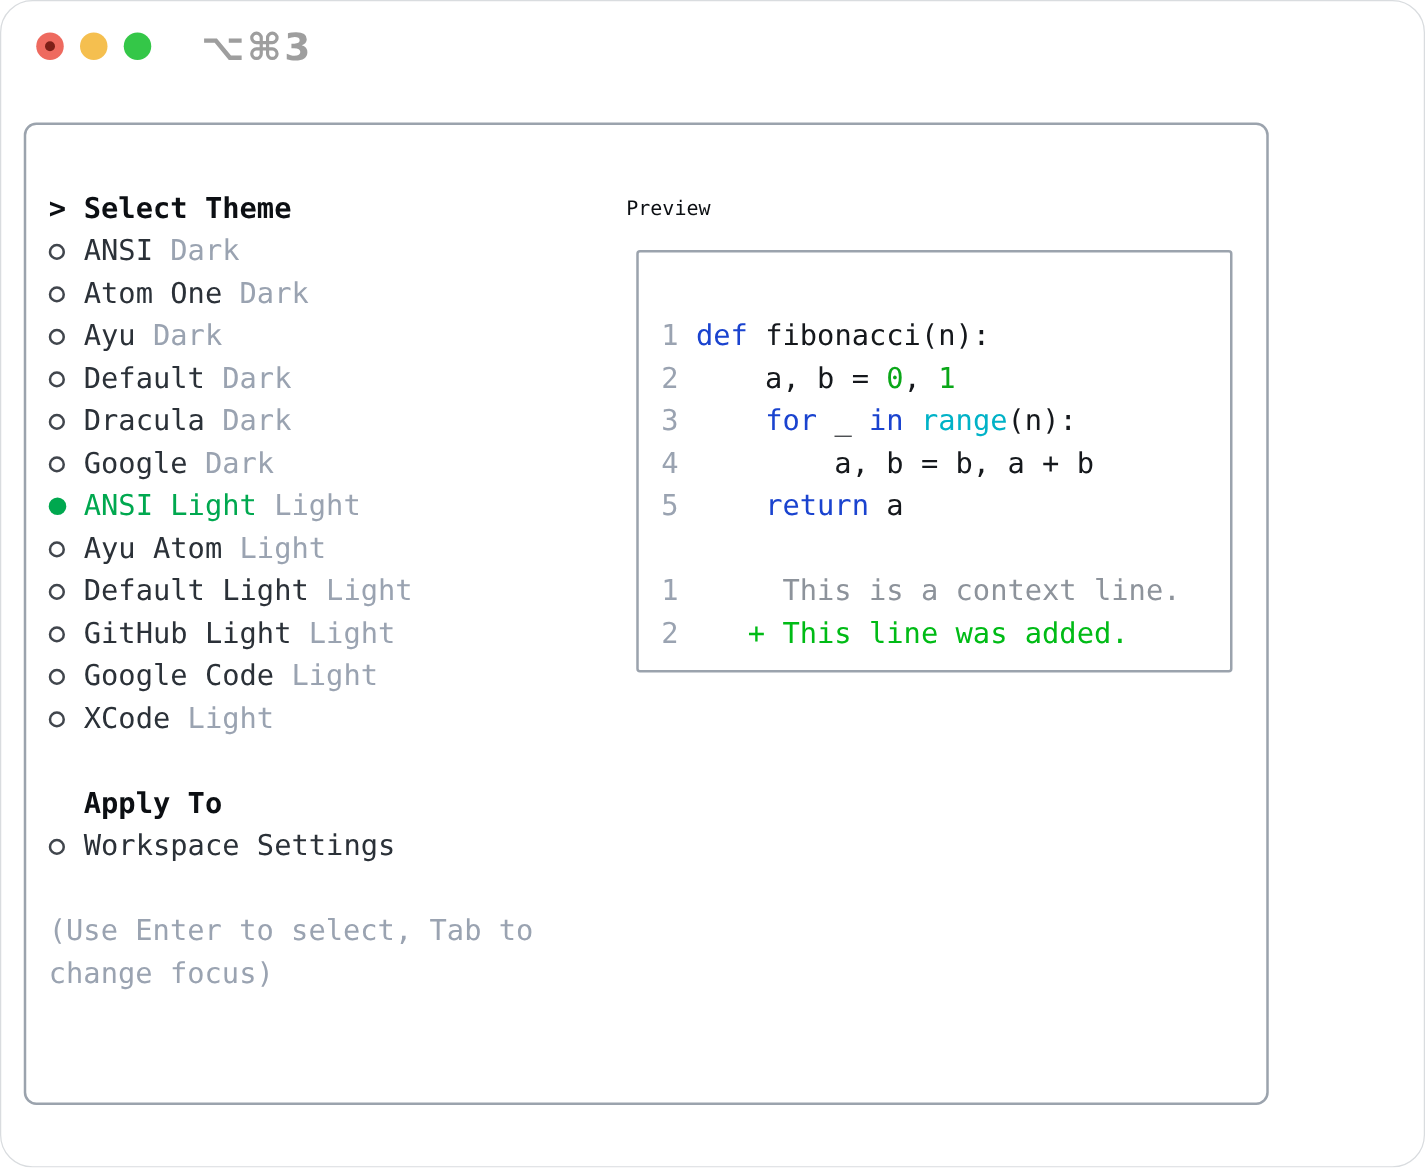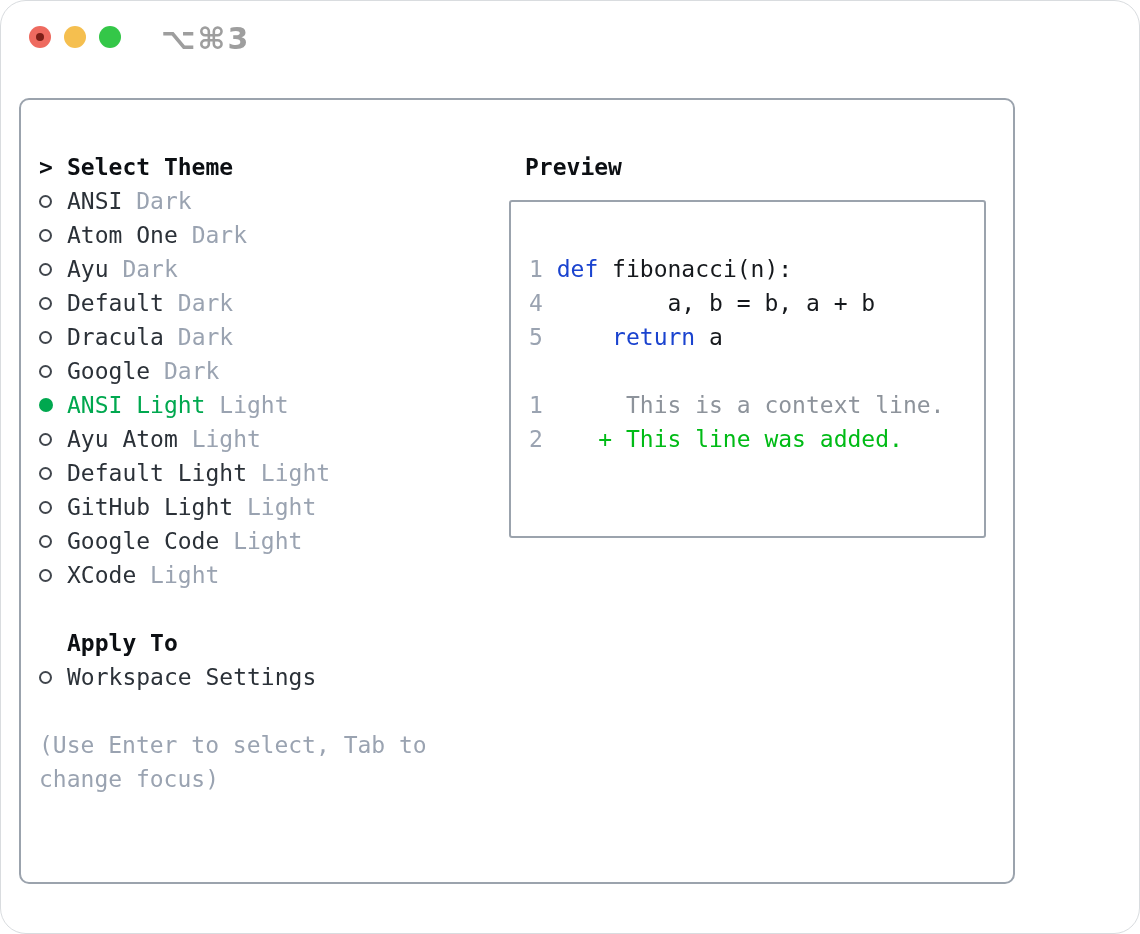--- a/index.html
+++ b/index.html
@@ -62,21 +62,21 @@
     background: var(--accent_green);
   }
   .tname { color: var(--text_dark); }
   .tname.sel { color: var(--accent_green); }
   .muted { color: var(--muted_gray); }
   .blank { height: 34px; }
   
   .preview-label {
     position: absolute; left: 480px; top: 50px;
     height: 34px; line-height: 34px;
-    font-size: 23px; font-weight: bold; color: var(--heading_black); margin-left: 24px;
+    font-size: 16px; font-weight: normal; color: var(--heading_black);
   }
   .preview-box {
     position: absolute; left: 488px; top: 100px;
     width: 477px; height: 338px;
     border: 2px solid var(--border_gray);
     border-radius: 3px;
     padding: 50px 0 0 18px;
     overflow: hidden;
   }
   .cline { height: 34px; line-height: 34px; font-size: 23px; white-space: pre; }
@@ -145,20 +145,22 @@
       <div class="row">
         <span class="muted">change focus)</span>
       </div>
     </div>
 
     <div class="preview-label">Preview</div>
 
     <div class="preview-box">
       <div id="preview-lines">
           <div class="cline"><span class="ln">1</span><span class="tok-pl"> </span><span class="tok-kw">def</span><span class="tok-pl"> fibonacci(n):</span></div>
+          <div class="cline"><span class="ln">2</span><span class="tok-pl">     a, b = </span><span class="tok-num">0</span><span class="tok-pl">, </span><span class="tok-num">1</span></div>
+          <div class="cline"><span class="ln">3</span><span class="tok-pl">     </span><span class="tok-kw">for</span><span class="tok-pl"> _ </span><span class="tok-kw">in</span><span class="tok-pl"> </span><span class="tok-fn">range</span><span class="tok-pl">(n):</span></div>
           <div class="cline"><span class="ln">4</span><span class="tok-pl">         a, b = b, a + b</span></div>
           <div class="cline"><span class="ln">5</span><span class="tok-pl">     </span><span class="tok-kw">return</span><span class="tok-pl"> a</span></div>
           <div class="cline"></div>
           <div class="cline"><span class="ln">1</span><span class="diff-context">      This is a context line.</span></div>
           <div class="cline"><span class="ln">2</span><span class="diff-added">    + This line was added.</span></div>
         </div>
     </div>
 
   </div>
 </div>

